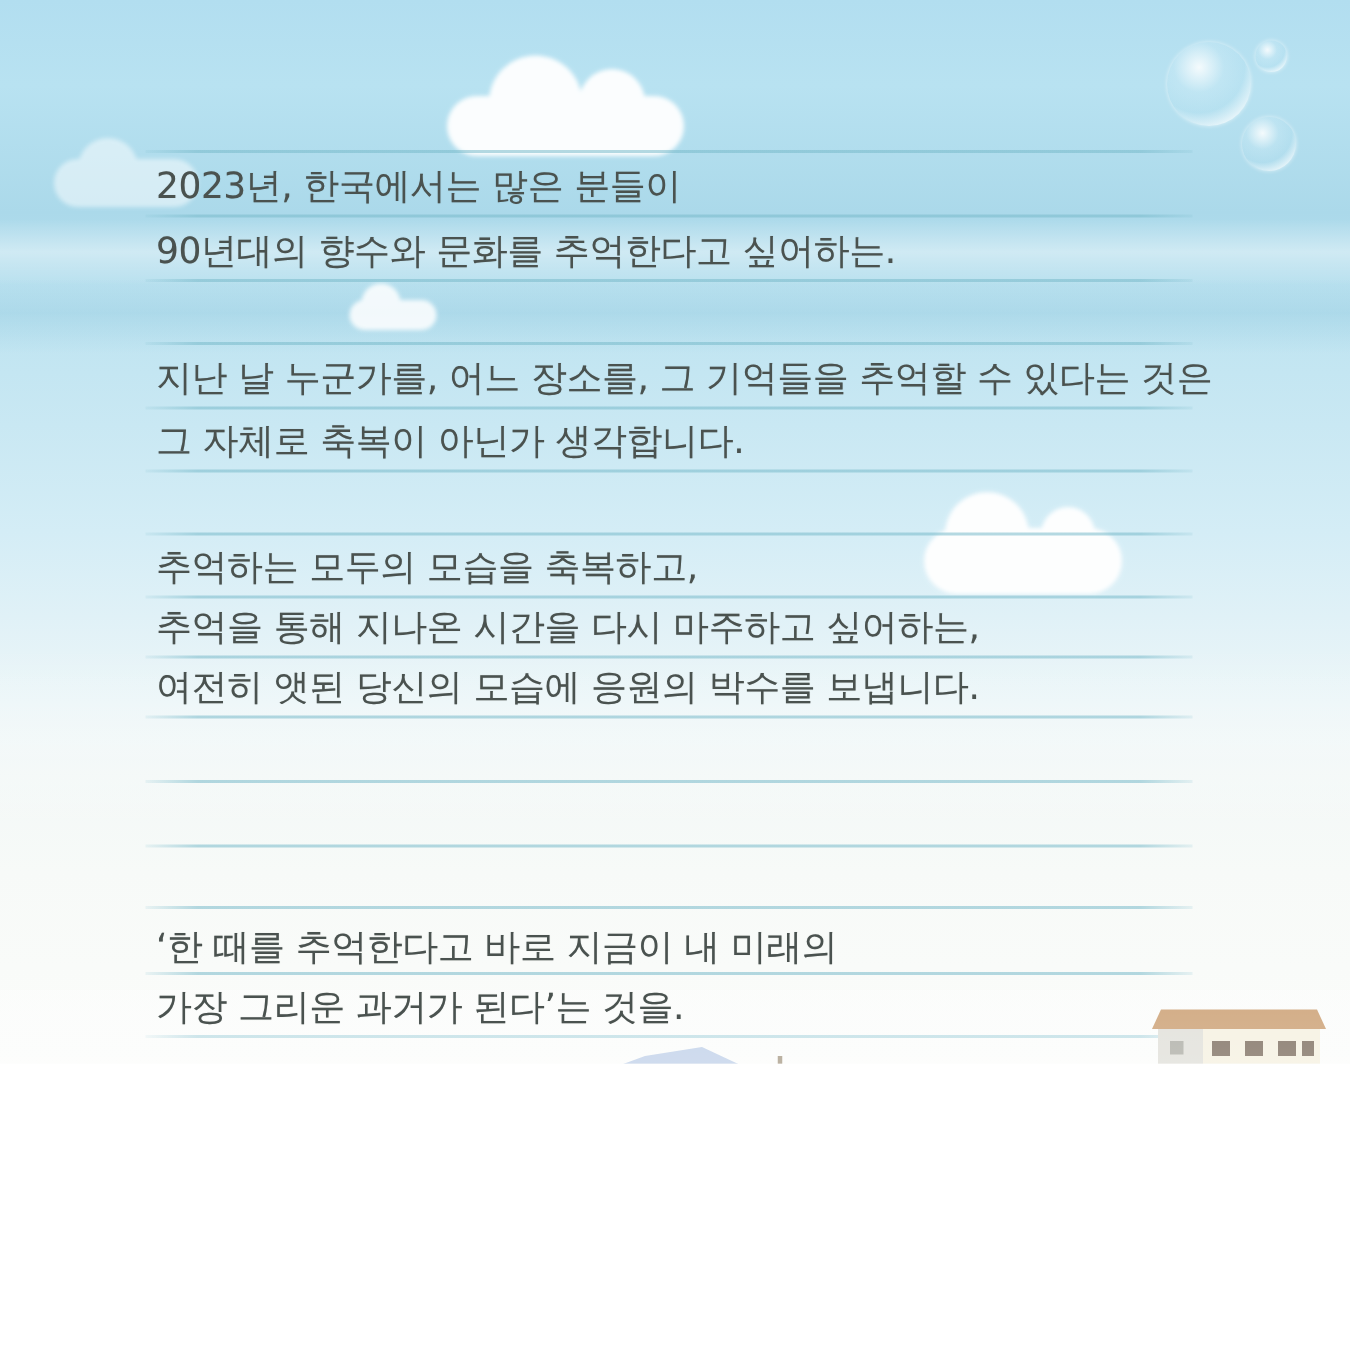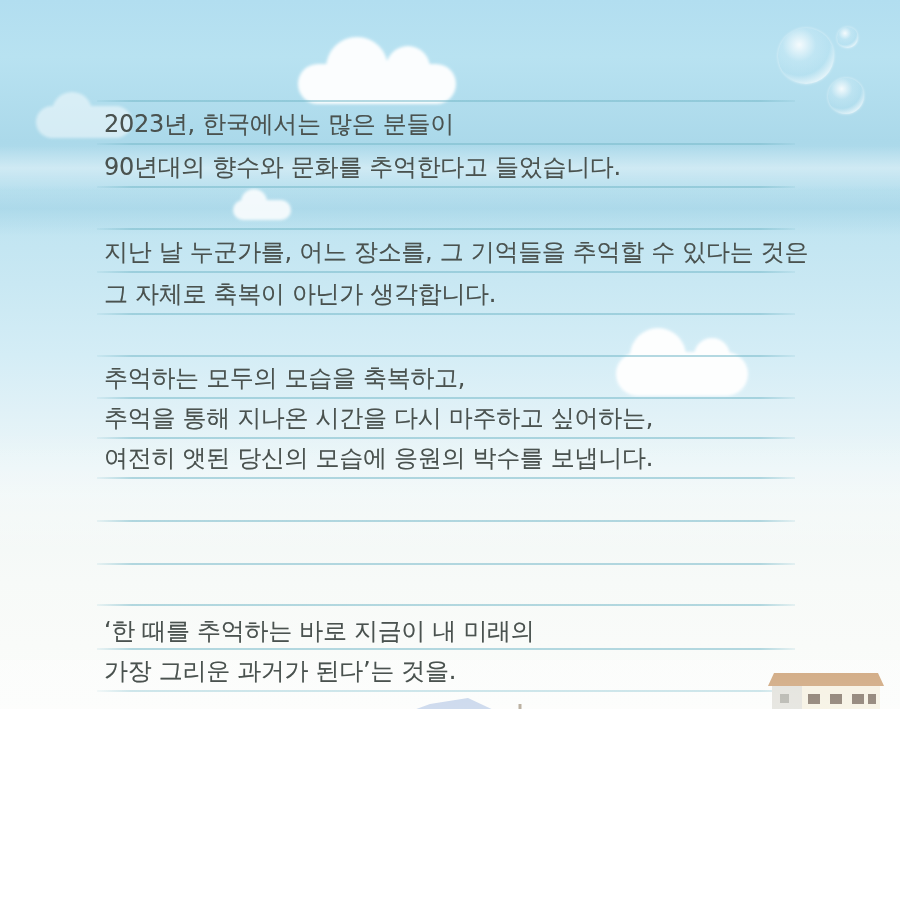--- a/index.html
+++ b/index.html
@@ -296,22 +296,22 @@
     </g>
 
     <rect x="0" y="0" width="900" height="240" fill="url(#wash)"></rect>
   </svg>
 
   <div class="bubble bubble-large"></div>
   <div class="bubble bubble-small"></div>
   <div class="bubble bubble-medium"></div>
 
   <div class="txt" style="top:107px">2023년, 한국에서는 많은 분들이</div>
-  <div class="txt" style="top:150px">90년대의 향수와 문화를 추억한다고 들었습니다.</div>
+  <div class="txt" style="top:150px">90년대의 향수와 문화를 추억한다고 싶어하는.</div>
   <div class="txt" style="top:235px">지난 날 누군가를, 어느 장소를, 그 기억들을 추억할 수 있다는 것은</div>
   <div class="txt" style="top:277px">그 자체로 축복이 아닌가 생각합니다.</div>
   <div class="txt" style="top:401px">추억을 통해 지나온 시간을 다시 마주하고 싶어하는,</div>
   <div class="txt" style="top:361px">추억하는 모두의 모습을 축복하고,</div>
   <div class="txt" style="top:441px">여전히 앳된 당신의 모습에 응원의 박수를 보냅니다.</div>
-  <div class="txt" style="top:614px">‘한 때를 추억하는 바로 지금이 내 미래의</div>
+  <div class="txt" style="top:614px">‘한 때를 추억한다고 바로 지금이 내 미래의</div>
   <div class="txt" style="top:654px">가장 그리운 과거가 된다’는 것을.</div>
 
 </div>
 
 </body></html>

